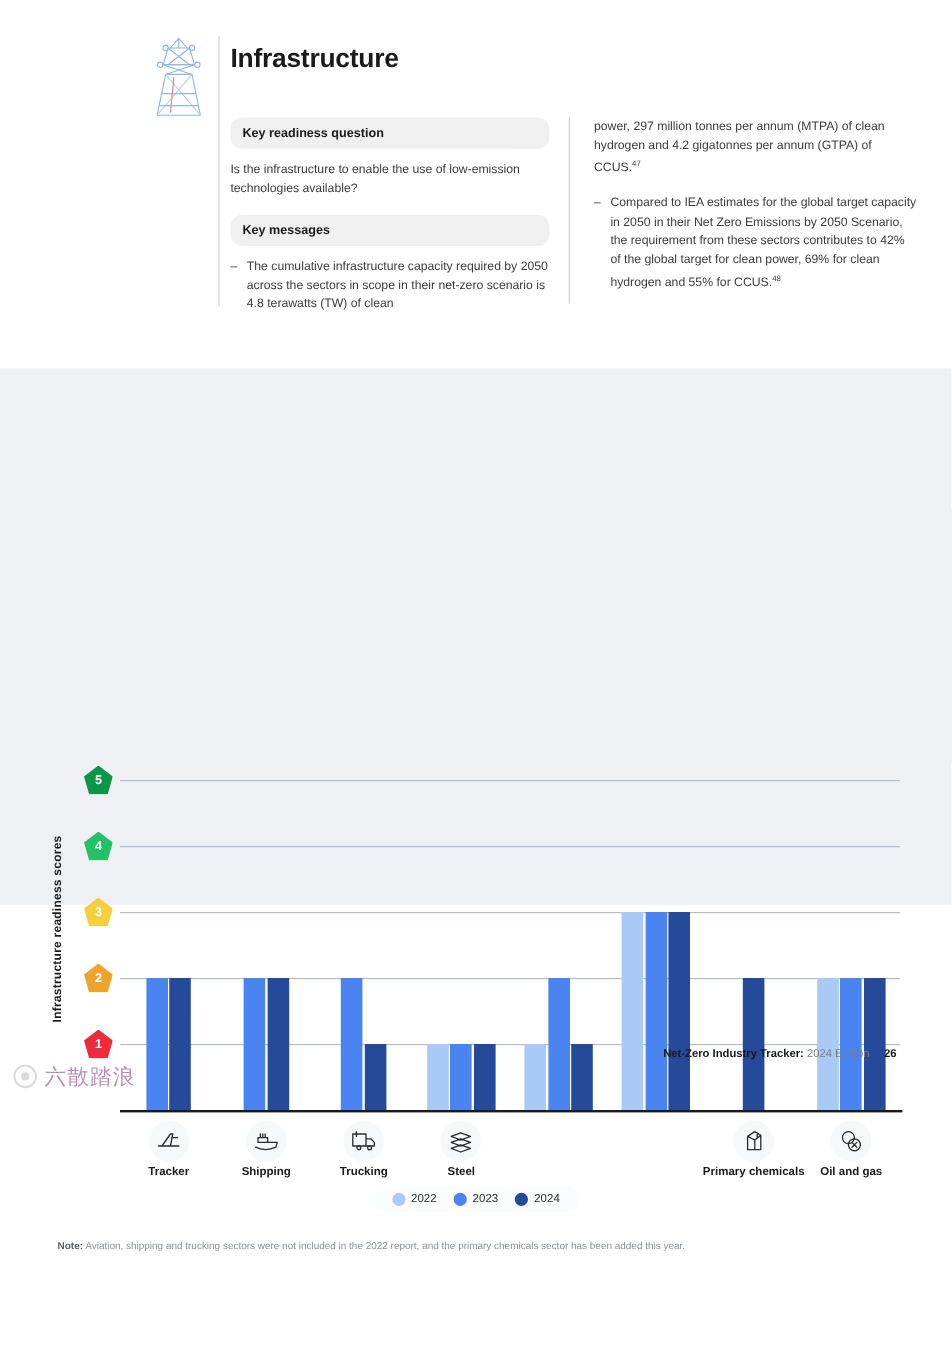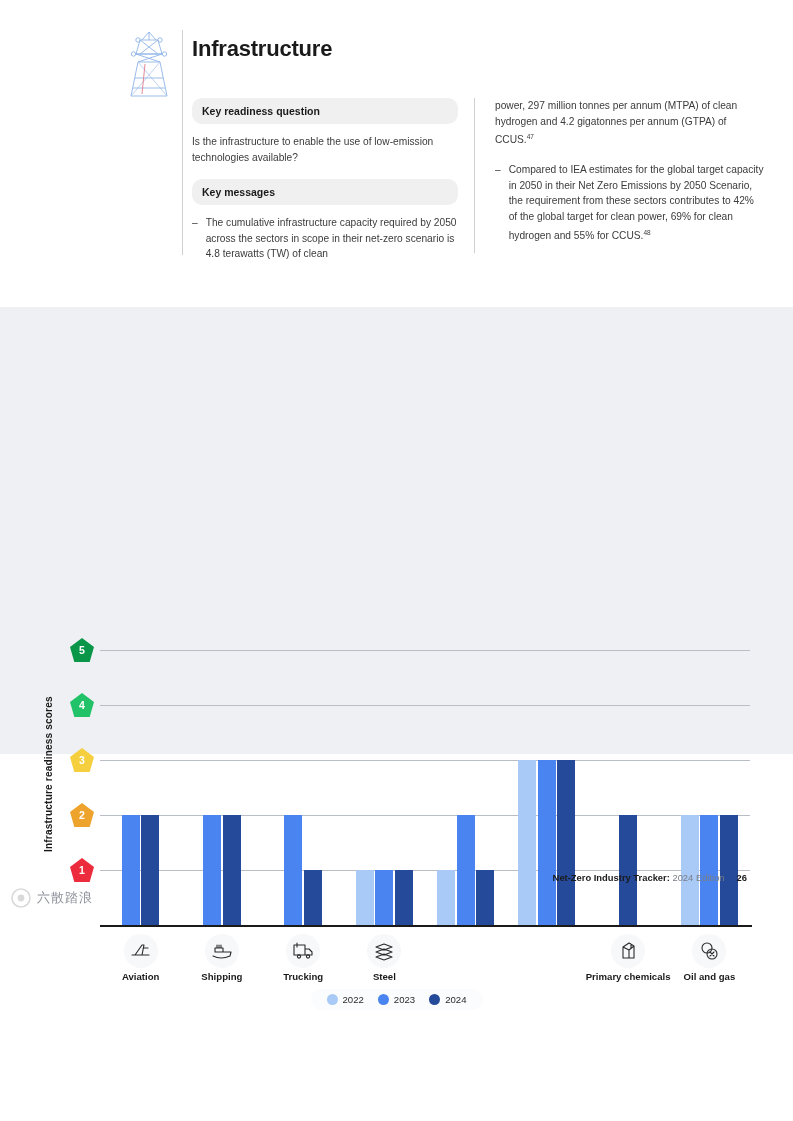--- a/index.html
+++ b/index.html
@@ -110,21 +110,21 @@
     font-size: 9.4px; color: #7a7e85;
   }
   .footer b { color: #1a1a1a; font-weight: 700; }
   .footer .pg { color: #1a1a1a; font-weight: 700; margin-left: 12px; }
 
   .wm {
     position: absolute; left: 10px; bottom: 12px;
     display: flex; align-items: center; gap: 5px;
     opacity: 0.5;
   }
-  .wm-text { font-size: 13px; color: #0f172a; letter-spacing: 1px; }
+  .wm-text { font-size: 18px; color: #701a75; letter-spacing: 1px; }
 </style>
 </head>
 <body>
 
 <div class="page">
 
   <div class="header">
 
     <svg class="tower-icon" viewBox="0 0 62 72">
       <g stroke="#8fb4e8" stroke-width="0.9" fill="none">
@@ -197,21 +197,21 @@
         <div class="pent" style="left: 70px; top: 551px; background: rgb(236, 43, 60);">1</div>
         <div class="baseline"></div>
         <div class="bar" title="Aviation 2023: 2" style="left: 121.875px; top: 508px; height: 110px; background: rgb(74, 132, 240);"></div>
         <div class="bar" title="Aviation 2024: 2" style="left: 141.375px; top: 508px; height: 110px; background: rgb(37, 74, 154);"></div>
         <div class="cat" style="left: 90.625px; top: 627px;">
           <div class="cat-icon">
             <svg width="24" height="24" viewBox="0 0 24 24">
               <path fill="none" stroke="#2a2a2a" stroke-width="1.1" stroke-linejoin="round" stroke-linecap="round" d="M3 16 L20 16 M6 16 L13 6 L15 6 L13 16 M14 9 L19 9"></path>
             </svg>
           </div>
-          <div class="cat-label">Aviation</div>
+          <div class="cat-label">Tracker</div>
         </div>
         <div class="bar" title="Shipping 2023: 2" style="left: 203.125px; top: 508px; height: 110px; background: rgb(74, 132, 240);"></div>
         <div class="bar" title="Shipping 2024: 2" style="left: 222.625px; top: 508px; height: 110px; background: rgb(37, 74, 154);"></div>
         <div class="cat" style="left: 171.875px; top: 627px;">
           <div class="cat-icon">
             <svg width="24" height="24" viewBox="0 0 24 24">
               <path fill="none" stroke="#2a2a2a" stroke-width="1.1" stroke-linejoin="round" stroke-linecap="round" d="M3 17 Q11 21 20 17 L21 13 L5 13 L5 9 L13 9 L13 13 M7 9 L7 6 M9 9 L9 6 M11 9 L11 6"></path>
             </svg>
           </div>
           <div class="cat-label">Shipping</div>
@@ -277,20 +277,24 @@
         <div class="legend-item">
           <span class="legend-dot" style="background: rgb(74, 132, 240);"></span>
           <span class="legend-label">2023</span>
         </div>
         <div class="legend-item">
           <span class="legend-dot" style="background: rgb(37, 74, 154);"></span>
           <span class="legend-label">2024</span>
         </div>
       </div>
 
+    <div class="note">
+      <b>Note:</b>
+      <span>Aviation, shipping and trucking sectors were not included in the 2022 report, and the primary chemicals sector has been added this year.</span>
+    </div>
   </div>
 
   <div class="bottom">
     
     
 
     
 
     
   </div>

